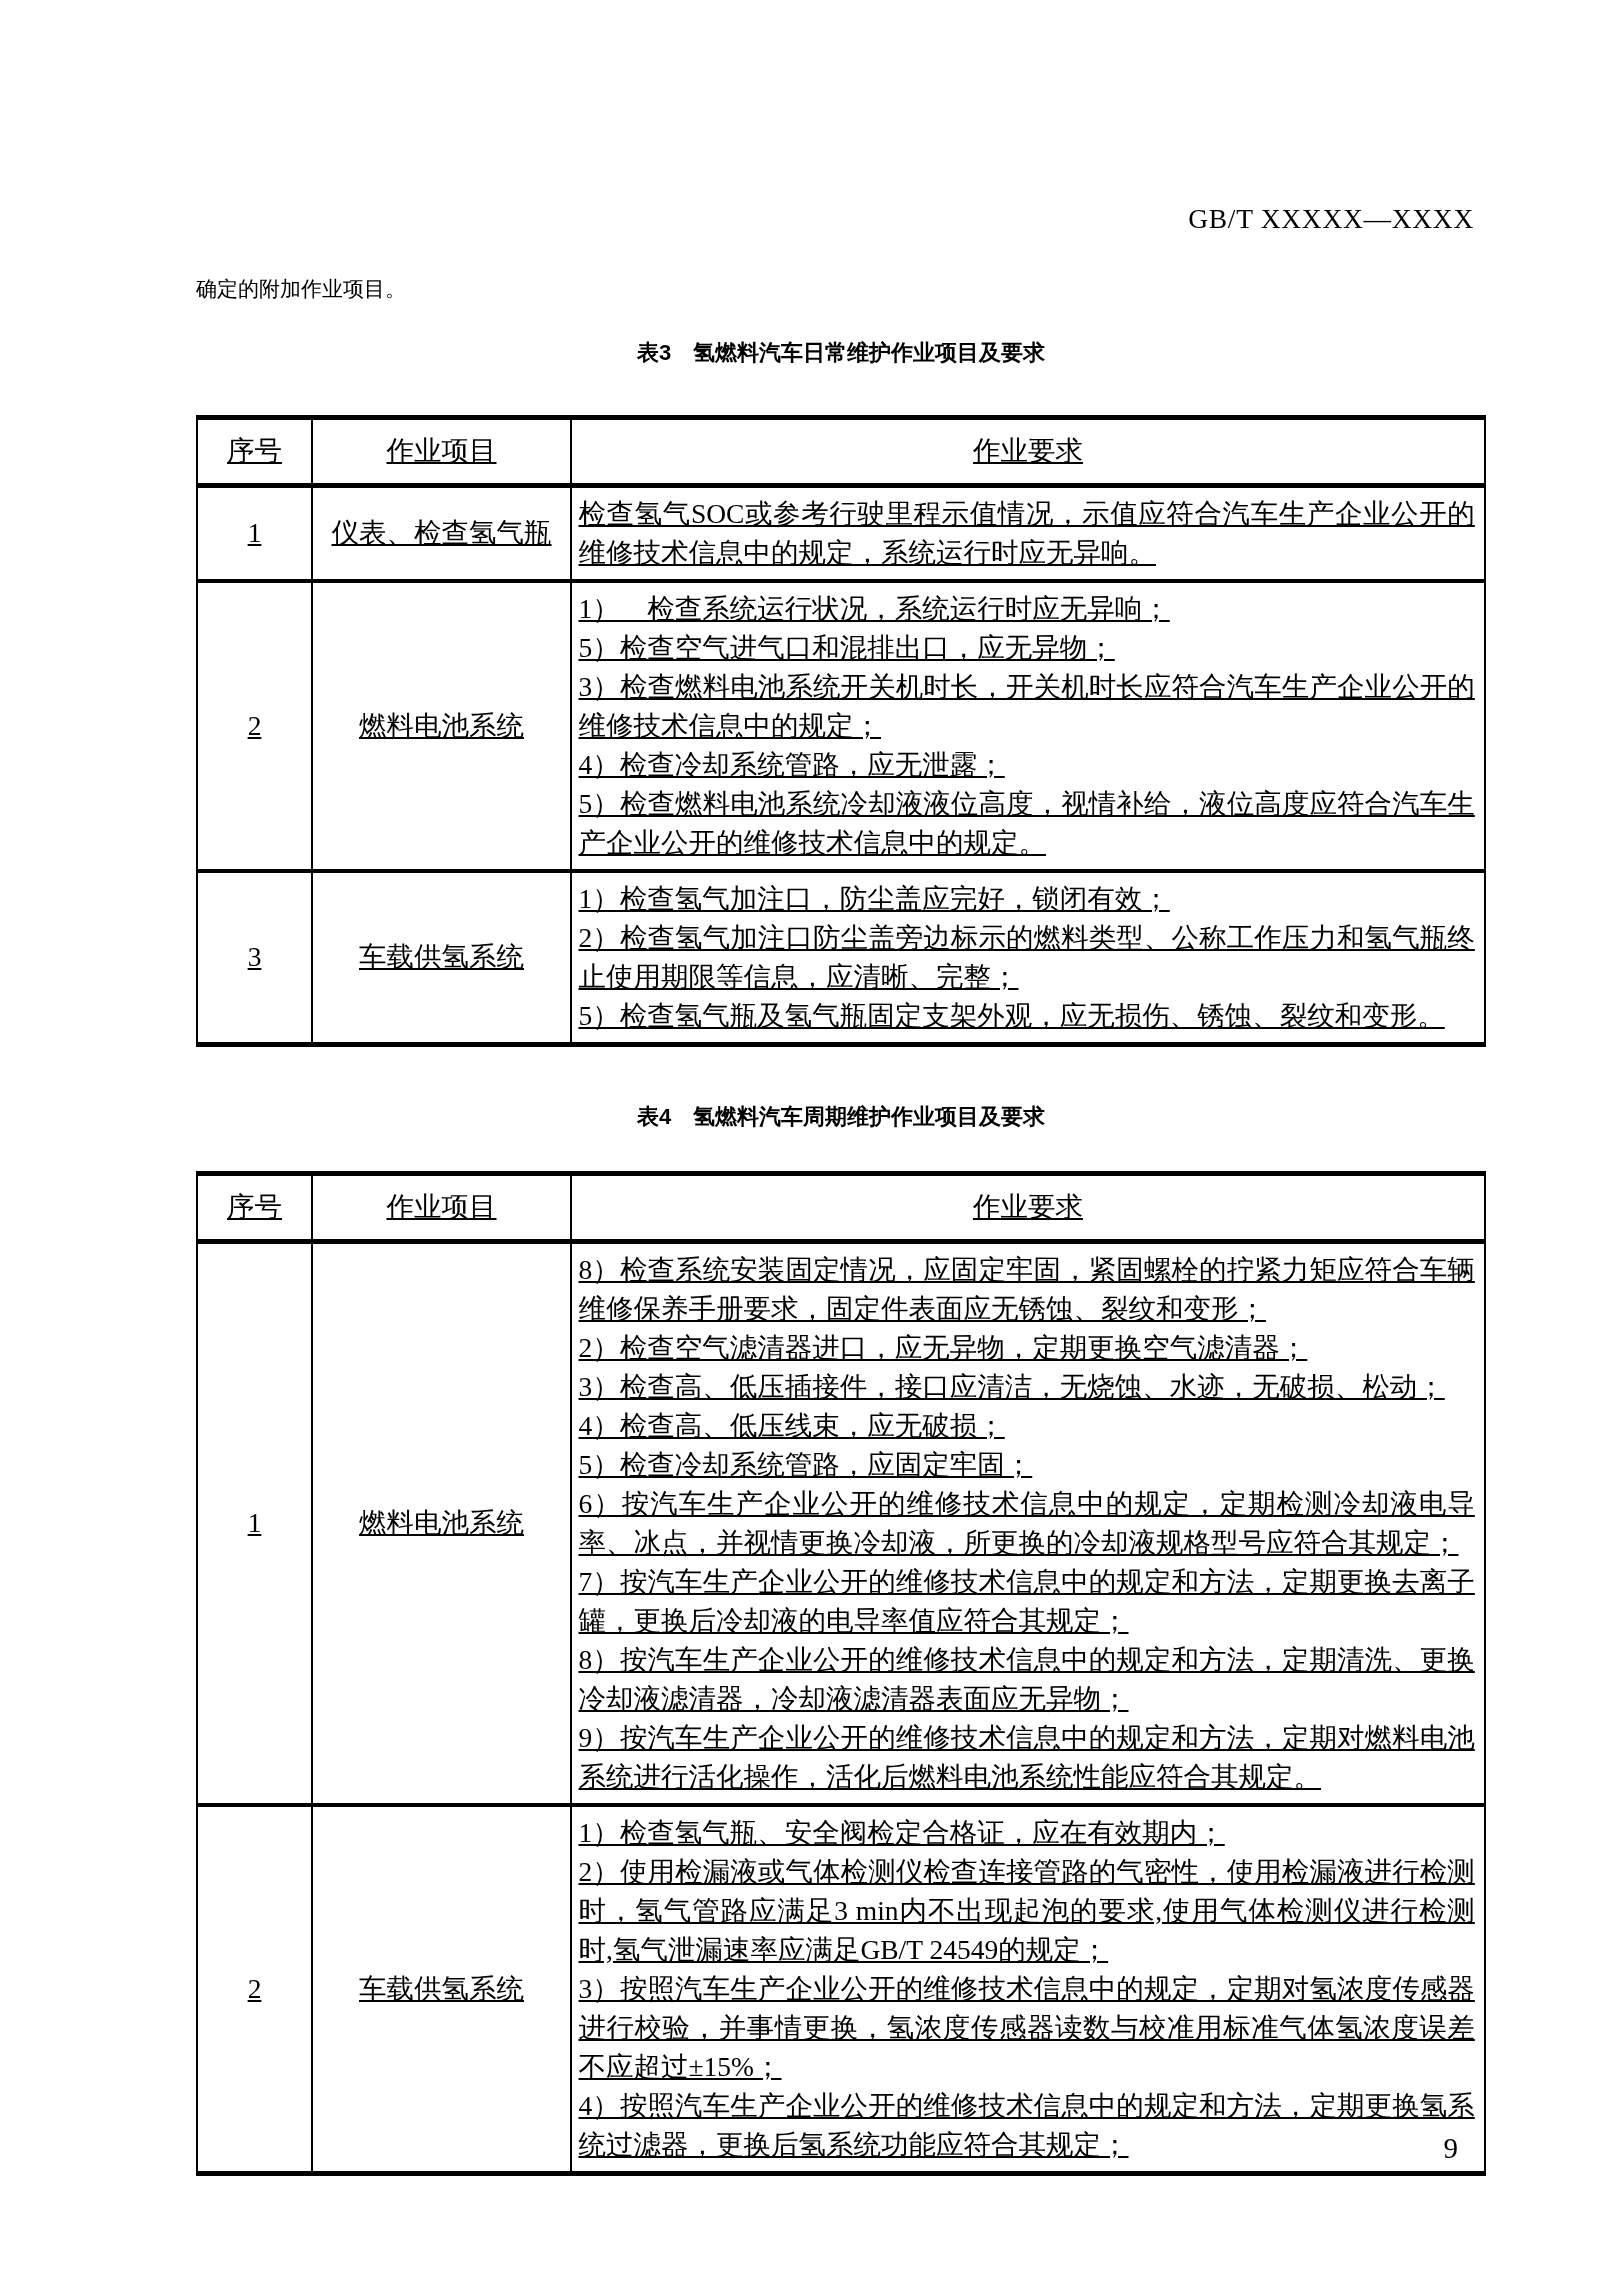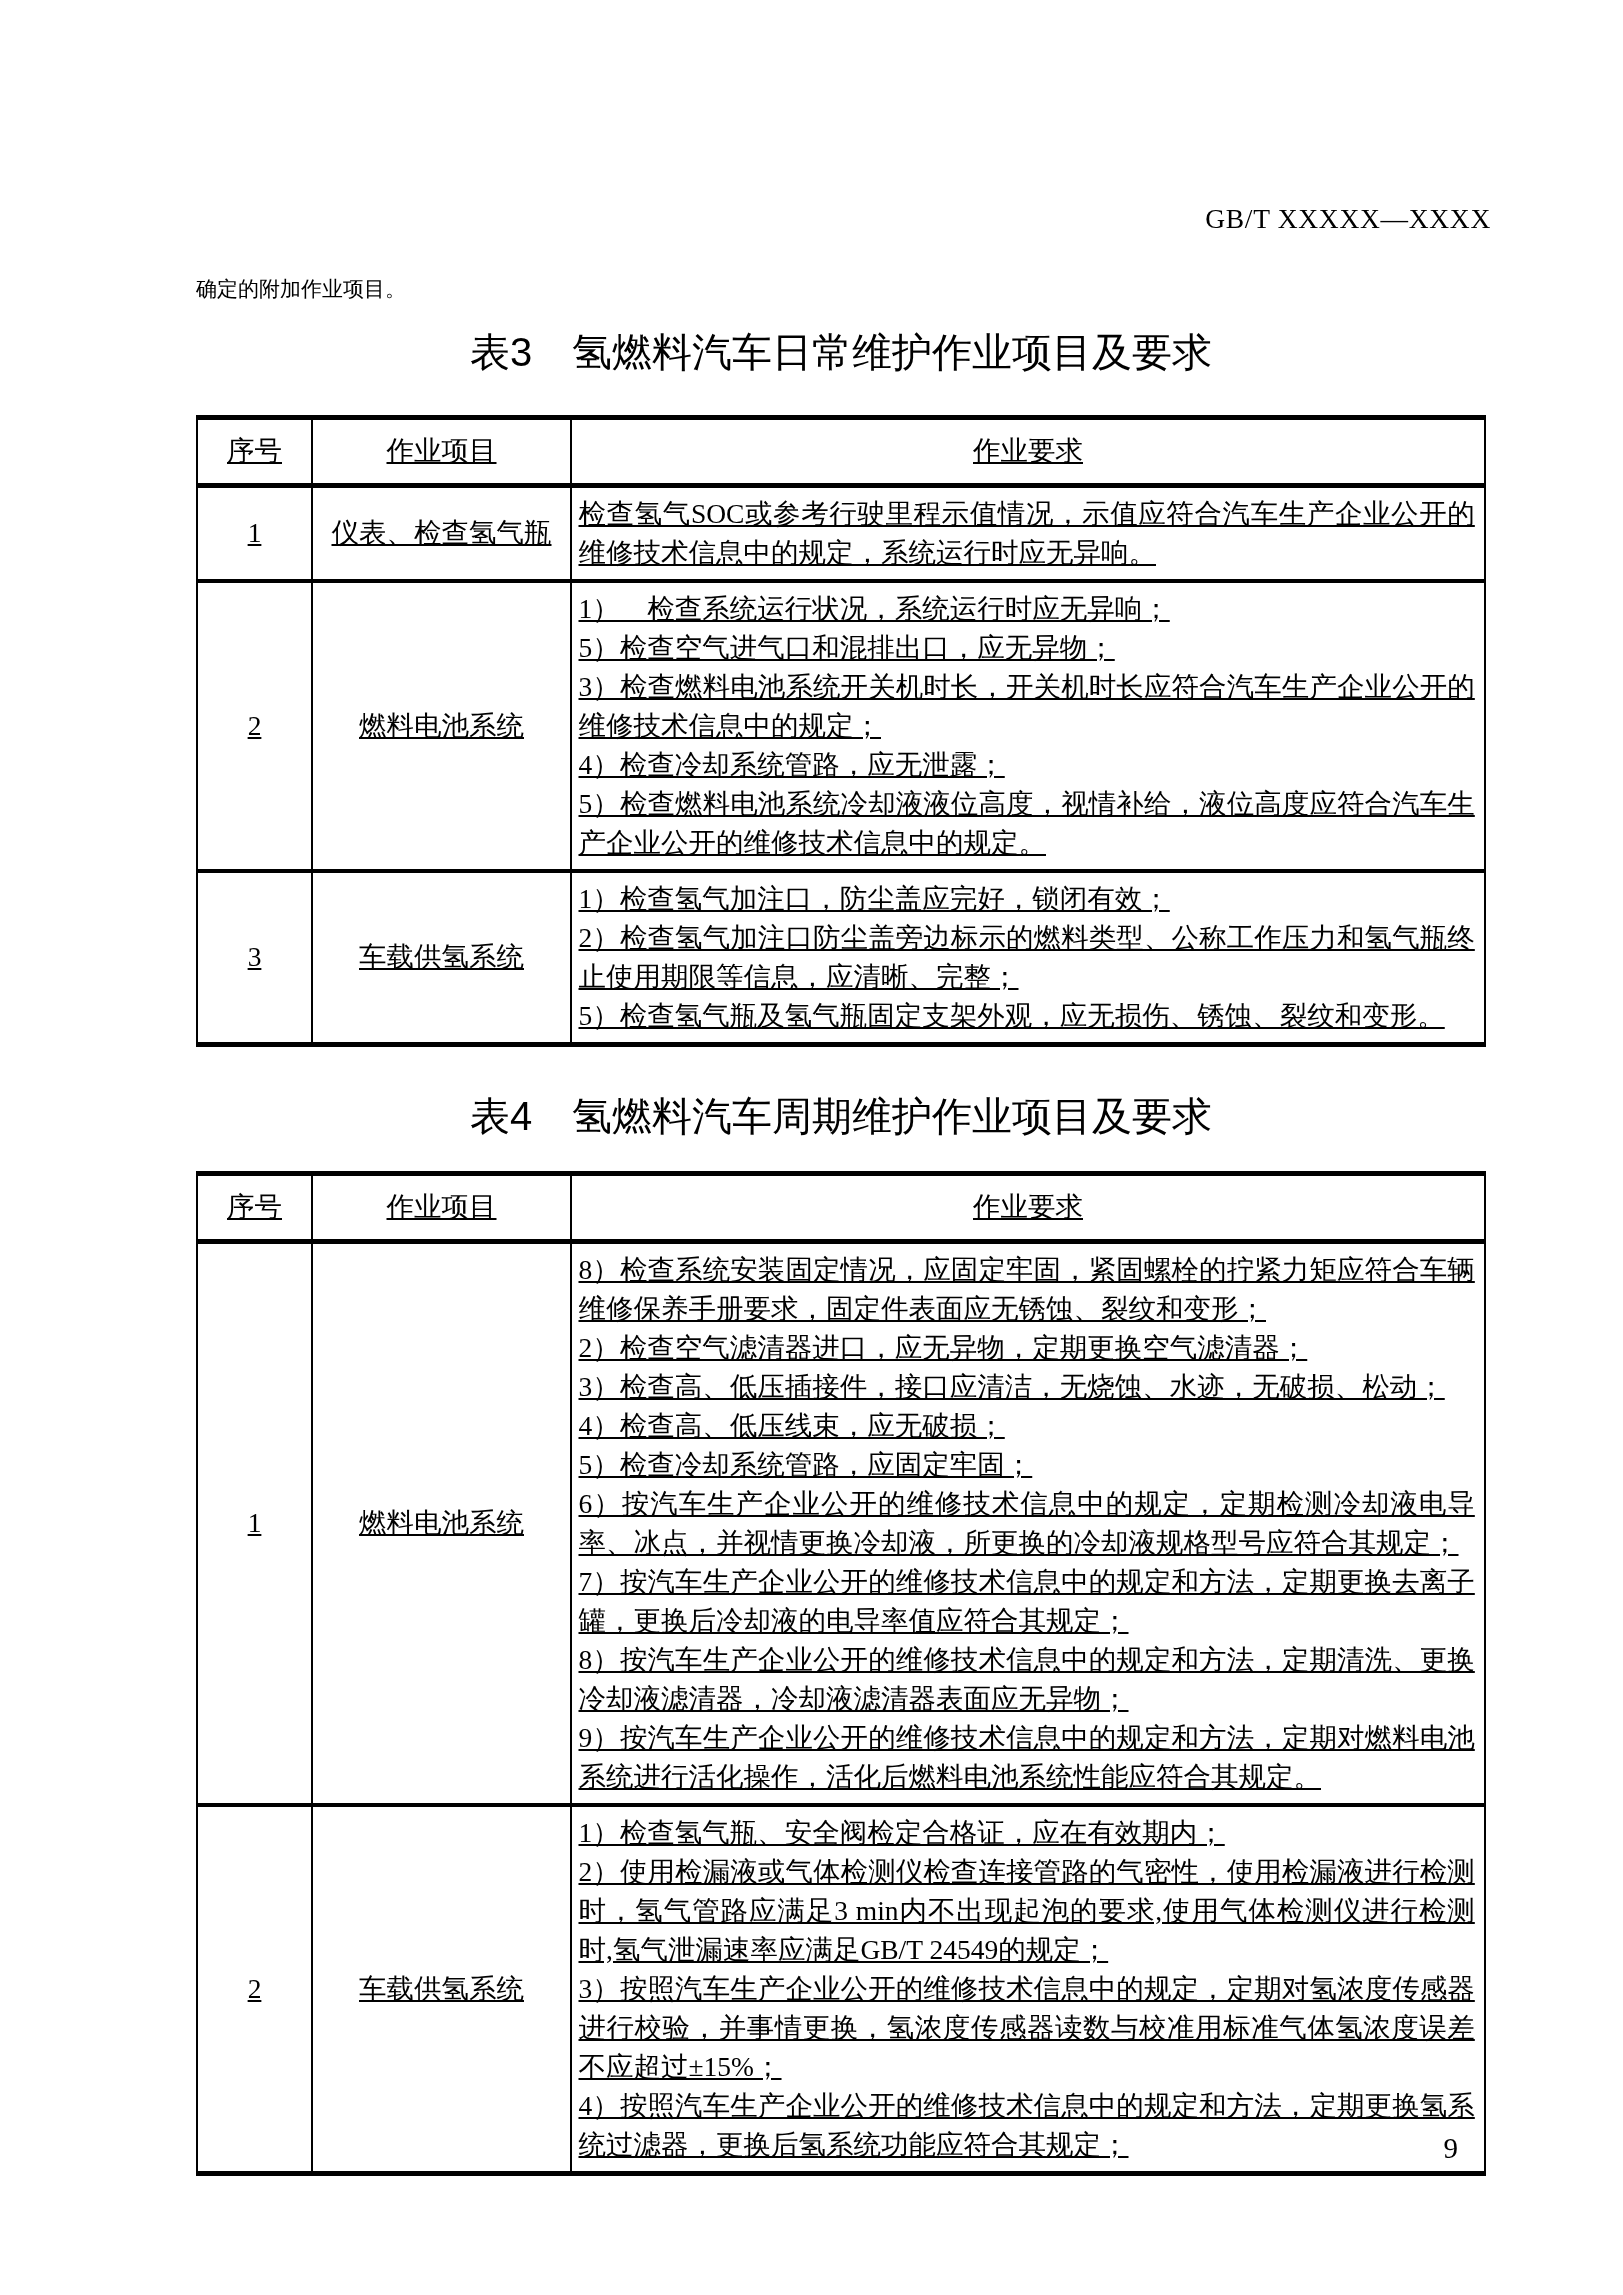--- a/index.html
+++ b/index.html
@@ -12,39 +12,39 @@
     width: 1623px;
     height: 2295px;
     background: #ffffff;
     color: #000000;
     font-family: "Liberation Serif", "DejaVu Serif", serif;
     overflow: hidden;
   }
   .std-no {
     position: absolute;
     top: 203px;
-    right: 132px;
+    right: 149px;
     font-size: 27.5px;
     letter-spacing: 0.7px;
     white-space: nowrap;
   }
   .content {
     box-sizing: border-box;
     padding: 270px 137px 0 196px;
   }
   .intro {
     margin: 0;
     font-size: 21px;
     line-height: 38px;
   }
   .tbl-title {
     margin: 23.6px 0 0 0;
-    font-size: 40px;
+    font-size: 22px;
     line-height: 41px;
-    font-weight: normal;
+    font-weight: bold;
     text-align: center;
     font-family: "Liberation Sans", "DejaVu Sans", sans-serif;
   }
   .tbl-title.second {
     margin-top: 49px;
   }
   table.gb {
     width: 100%;
     table-layout: fixed;
     border-collapse: collapse;

